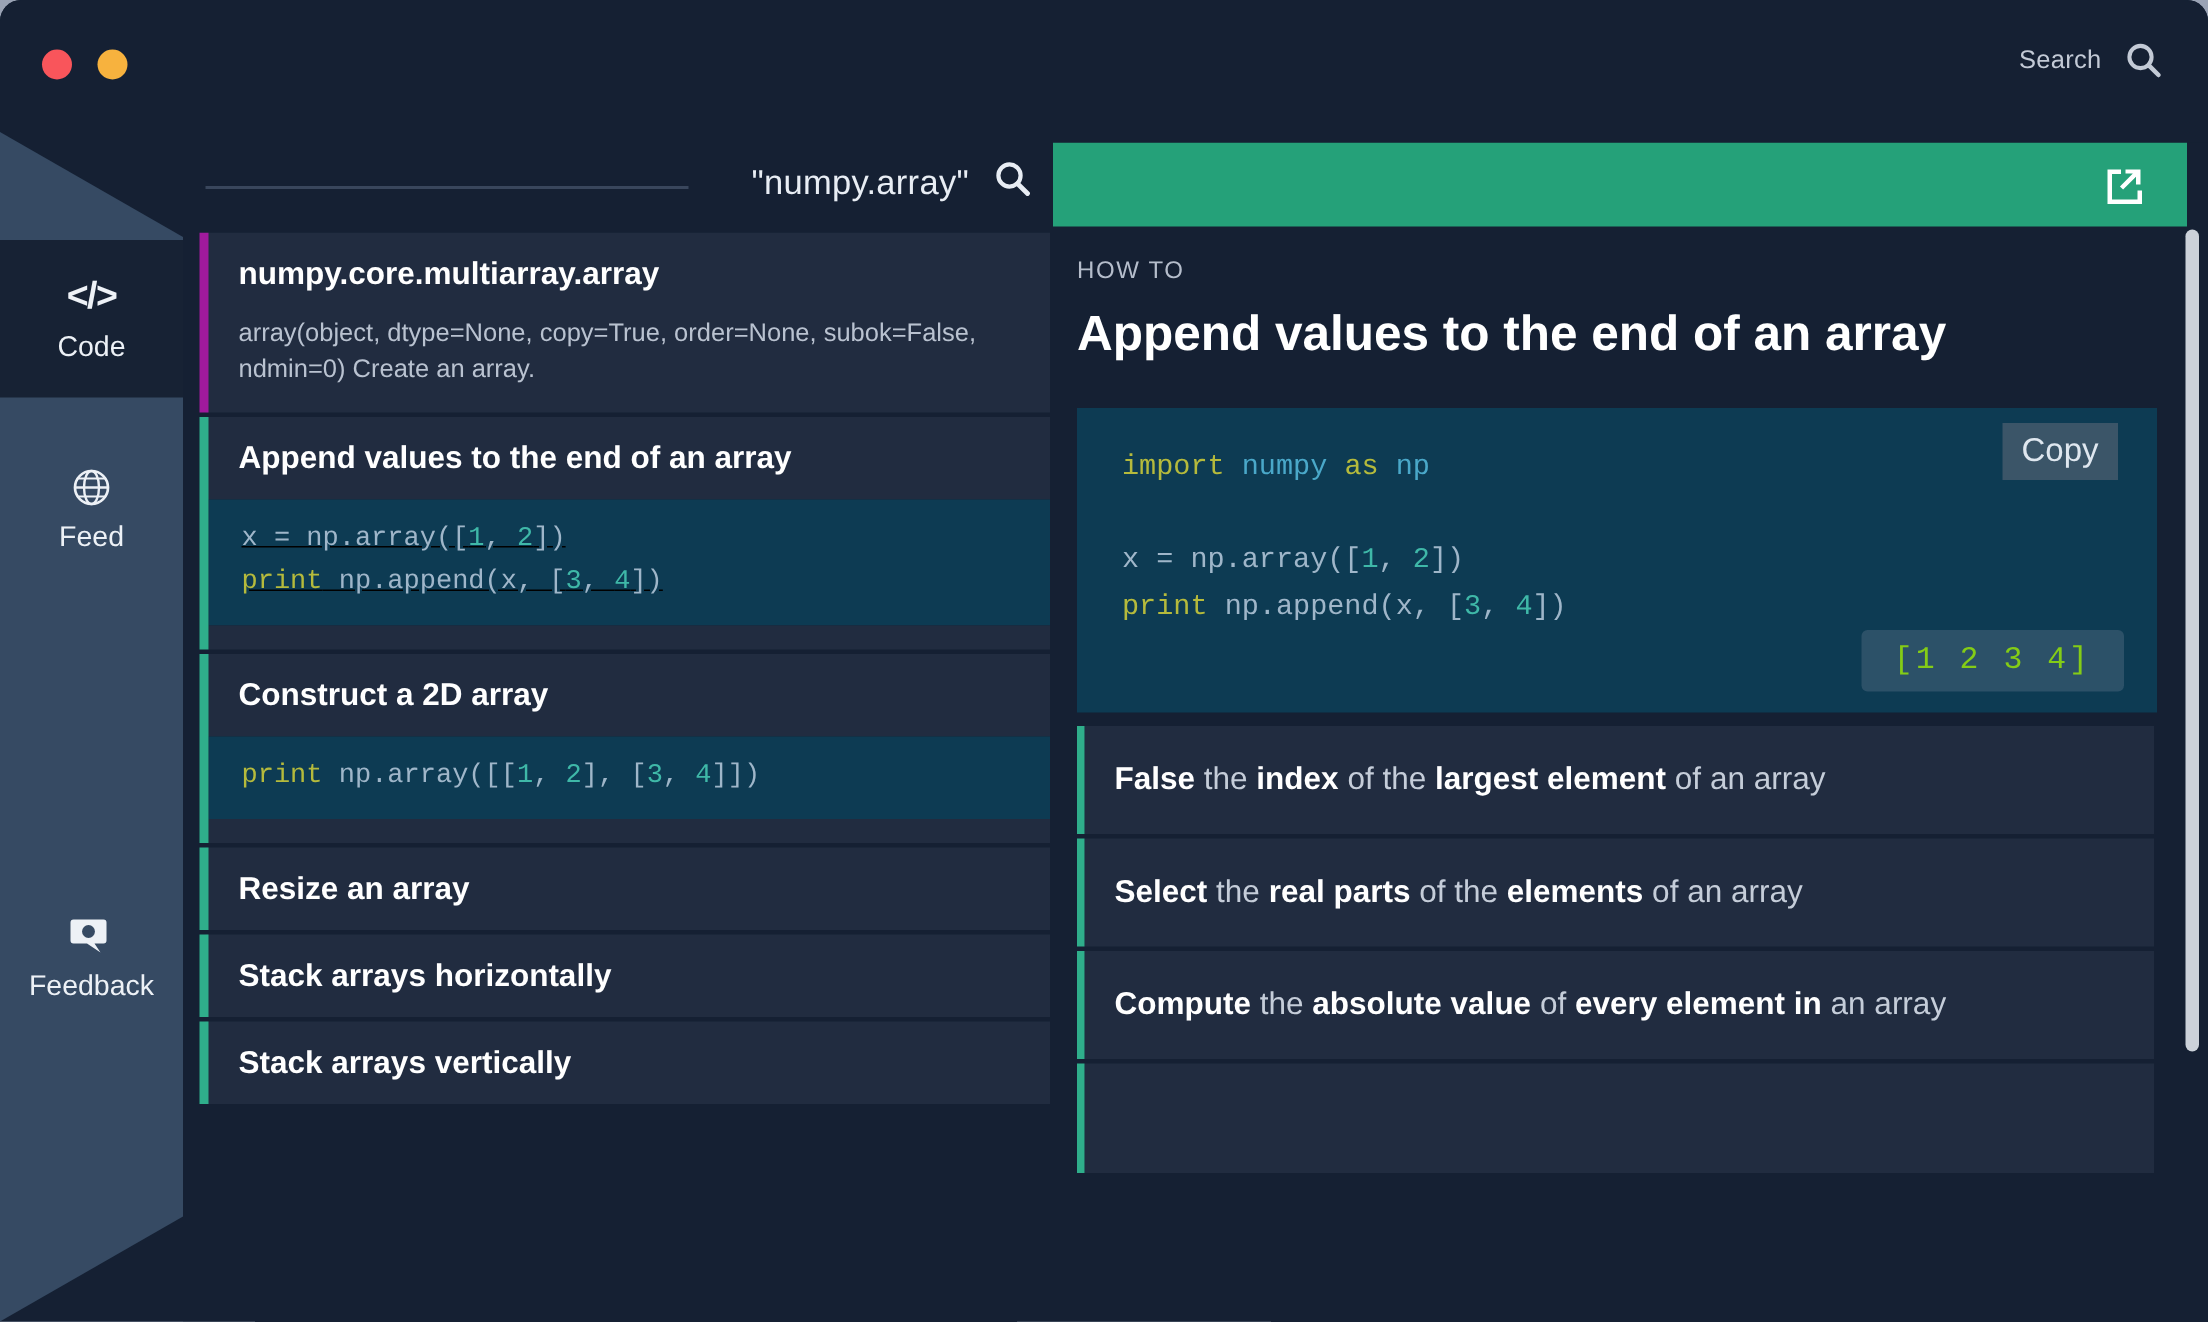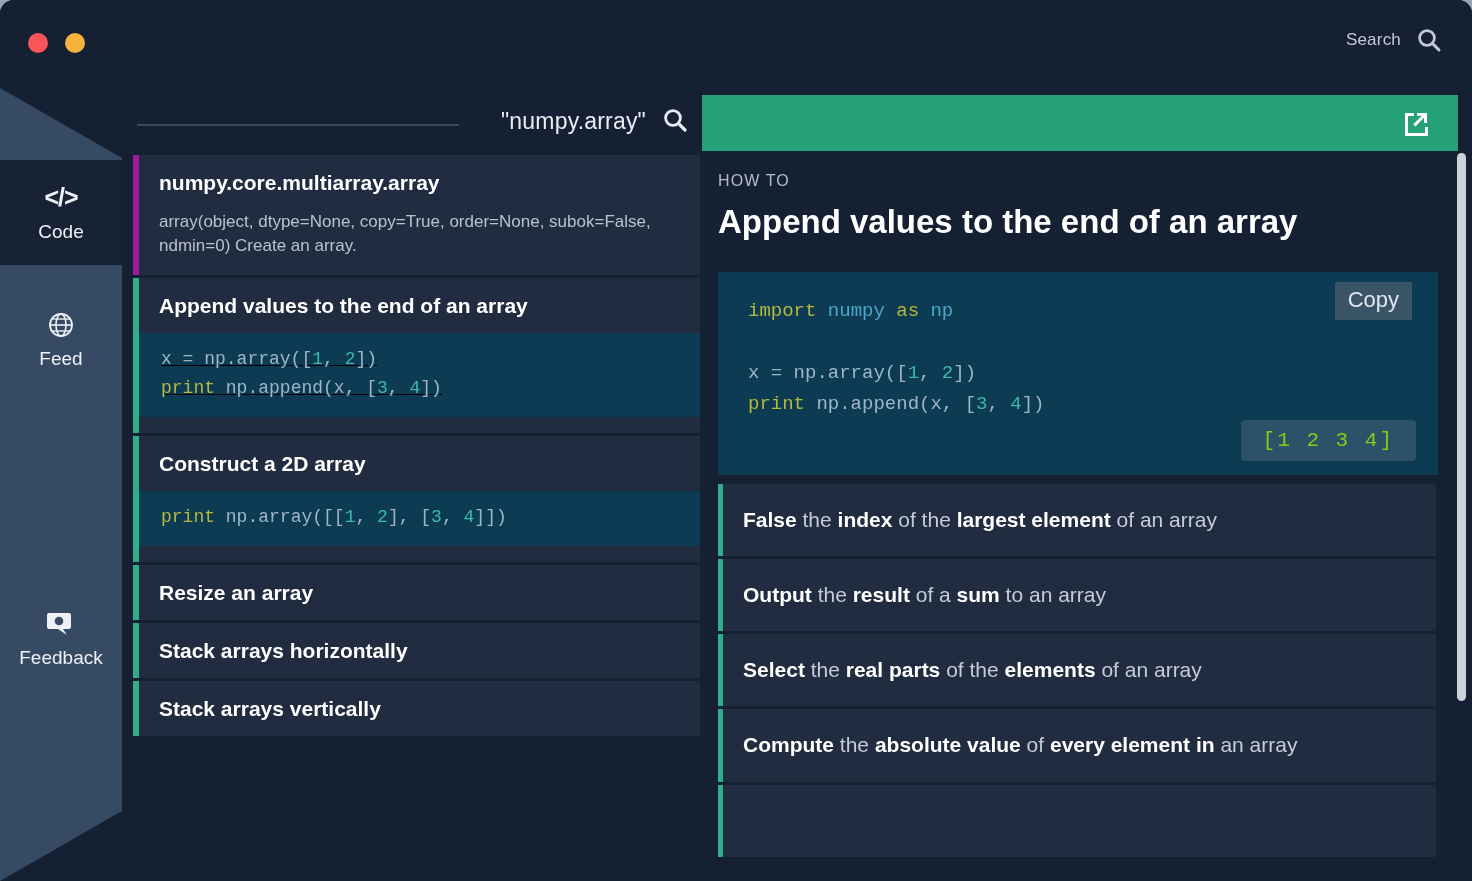--- a/index.html
+++ b/index.html
@@ -282,24 +282,20 @@
         <div class="outchip">[1 2 3 4]</div>
       </div>
 
       <div class="rel-list" id="related-list">
           <div class="relitem">
             <div class="bar"></div>
             <div class="txt"><b>False</b> the <b>index</b> of the <b>largest element</b> of an array</div>
           </div>
           <div class="relitem">
             <div class="bar"></div>
-            <div class="txt"><b>Output</b> the <b>result</b> of a <b>sum</b> to an array</div>
-          </div>
-          <div class="relitem">
-            <div class="bar"></div>
             <div class="txt"><b>Select</b> the <b>real parts</b> of the <b>elements</b> of an array</div>
           </div>
           <div class="relitem">
             <div class="bar"></div>
             <div class="txt"><b>Compute</b> the <b>absolute value</b> of <b>every element in</b> an array</div>
           </div>
           <div class="relitem">
             <div class="bar"></div>
             <div class="txt">&nbsp;</div>
           </div>

